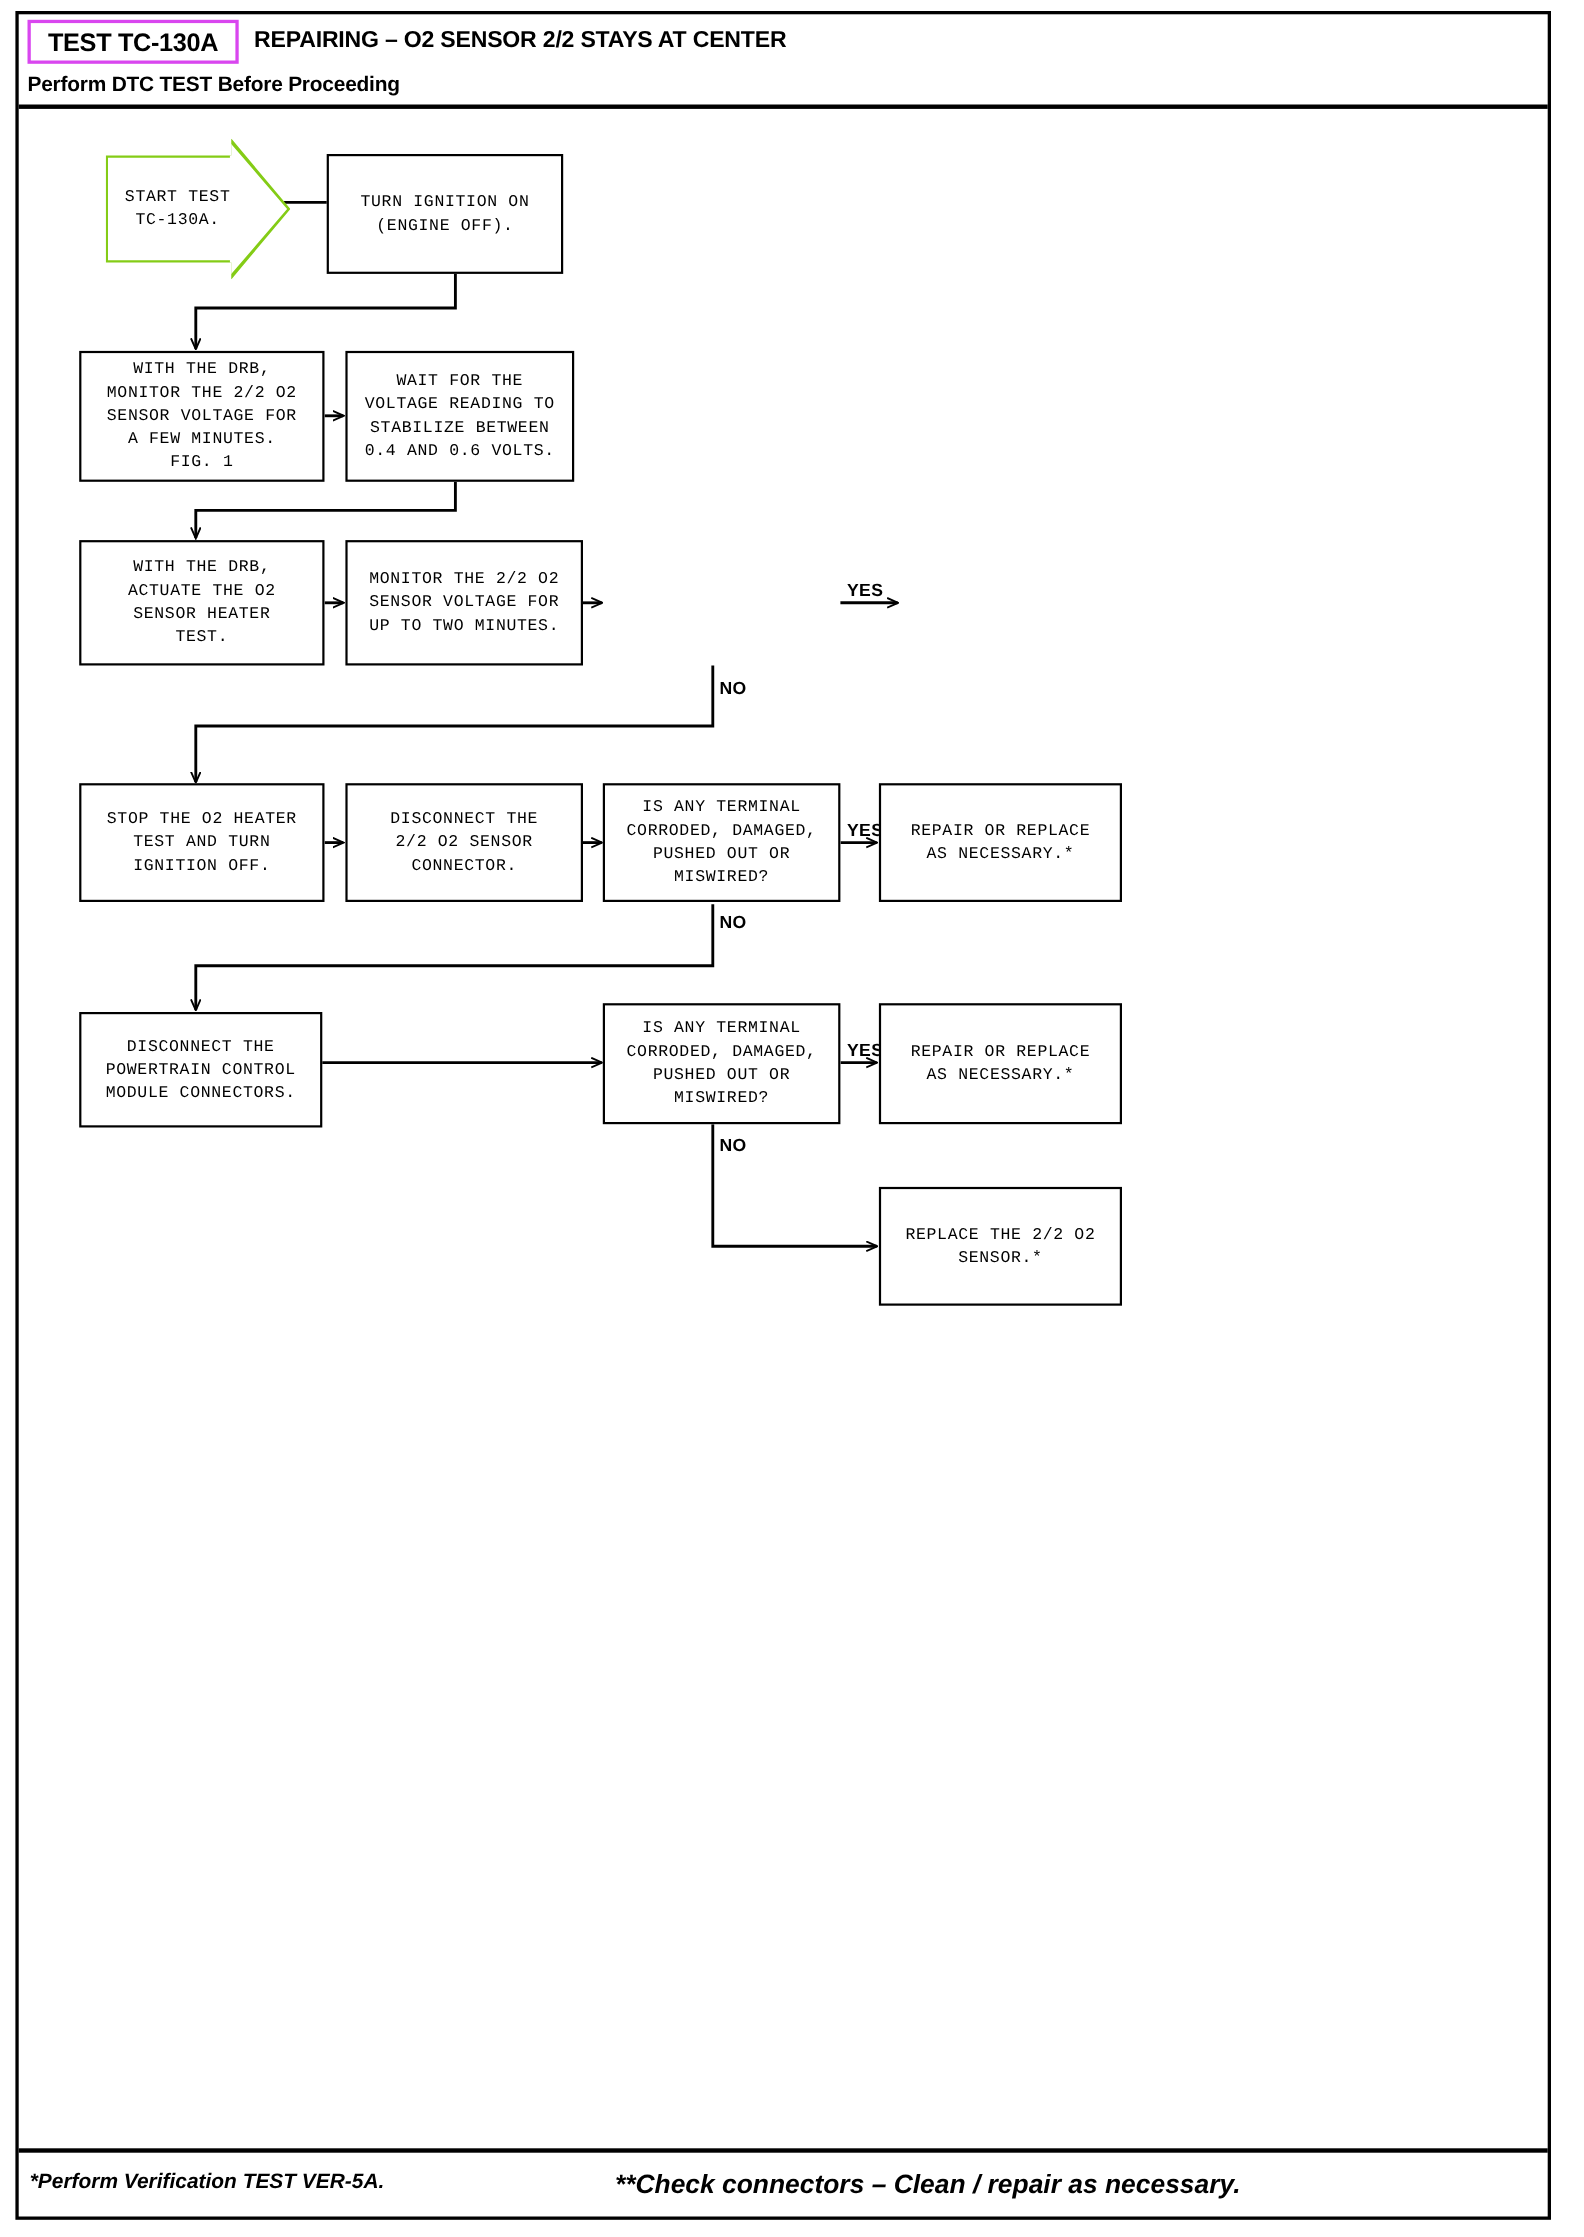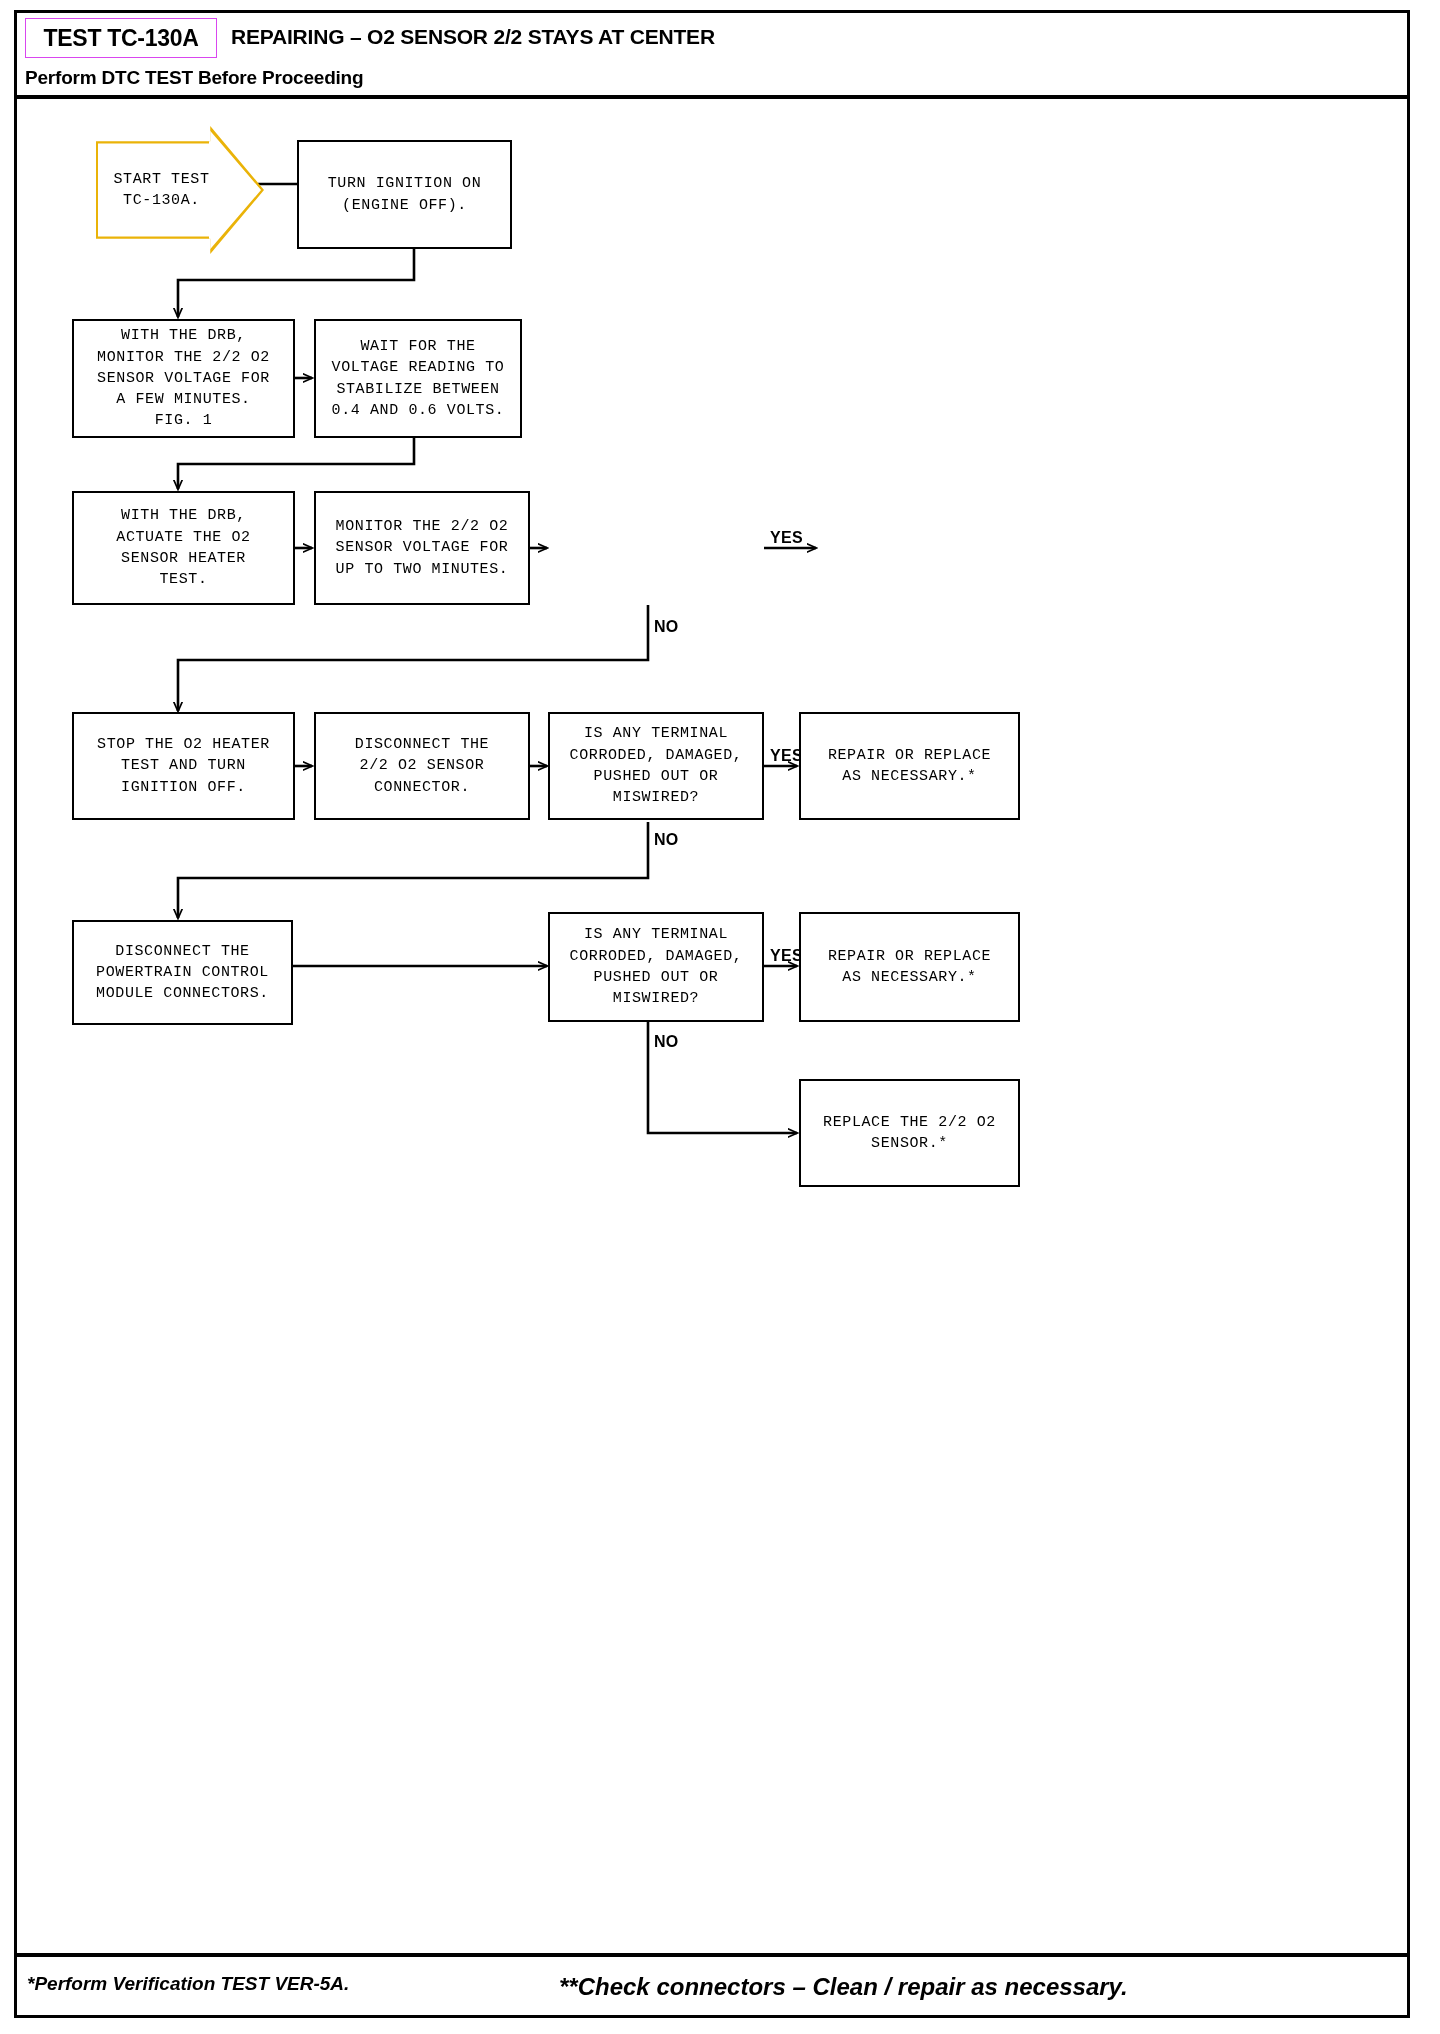--- a/index.html
+++ b/index.html
@@ -38,21 +38,21 @@
     height: 86px;
     box-sizing: border-box;
     border-bottom: 4px solid #000;
   }
   .test-id-box {
     position: absolute;
     left: 8px;
     top: 5px;
     width: 192px;
     height: 40px;
-    border: 1px solid #d946ef;
+    border: 3px solid #d946ef;
     box-sizing: border-box;
     display: flex;
     align-items: center;
     justify-content: center;
   }
   .test-id-text {
     font-size: 23px;
     font-weight: bold;
     letter-spacing: -0.3px;
     color: #000;
@@ -143,21 +143,21 @@
     font-size: 15px;
     line-height: 1.42;
     letter-spacing: 0.6px;
     color: #000;
     white-space: pre-line;
   }
 
   
   .arrow-node {
     position: absolute;
-    background: #eab308;
+    background: #84cc16;
     display: flex;
     align-items: center;
     justify-content: flex-start;
   }
   .arrow-node-inner {
     position: absolute;
     left: 2px;
     top: 2px;
     right: 2px;
     bottom: 2px;

